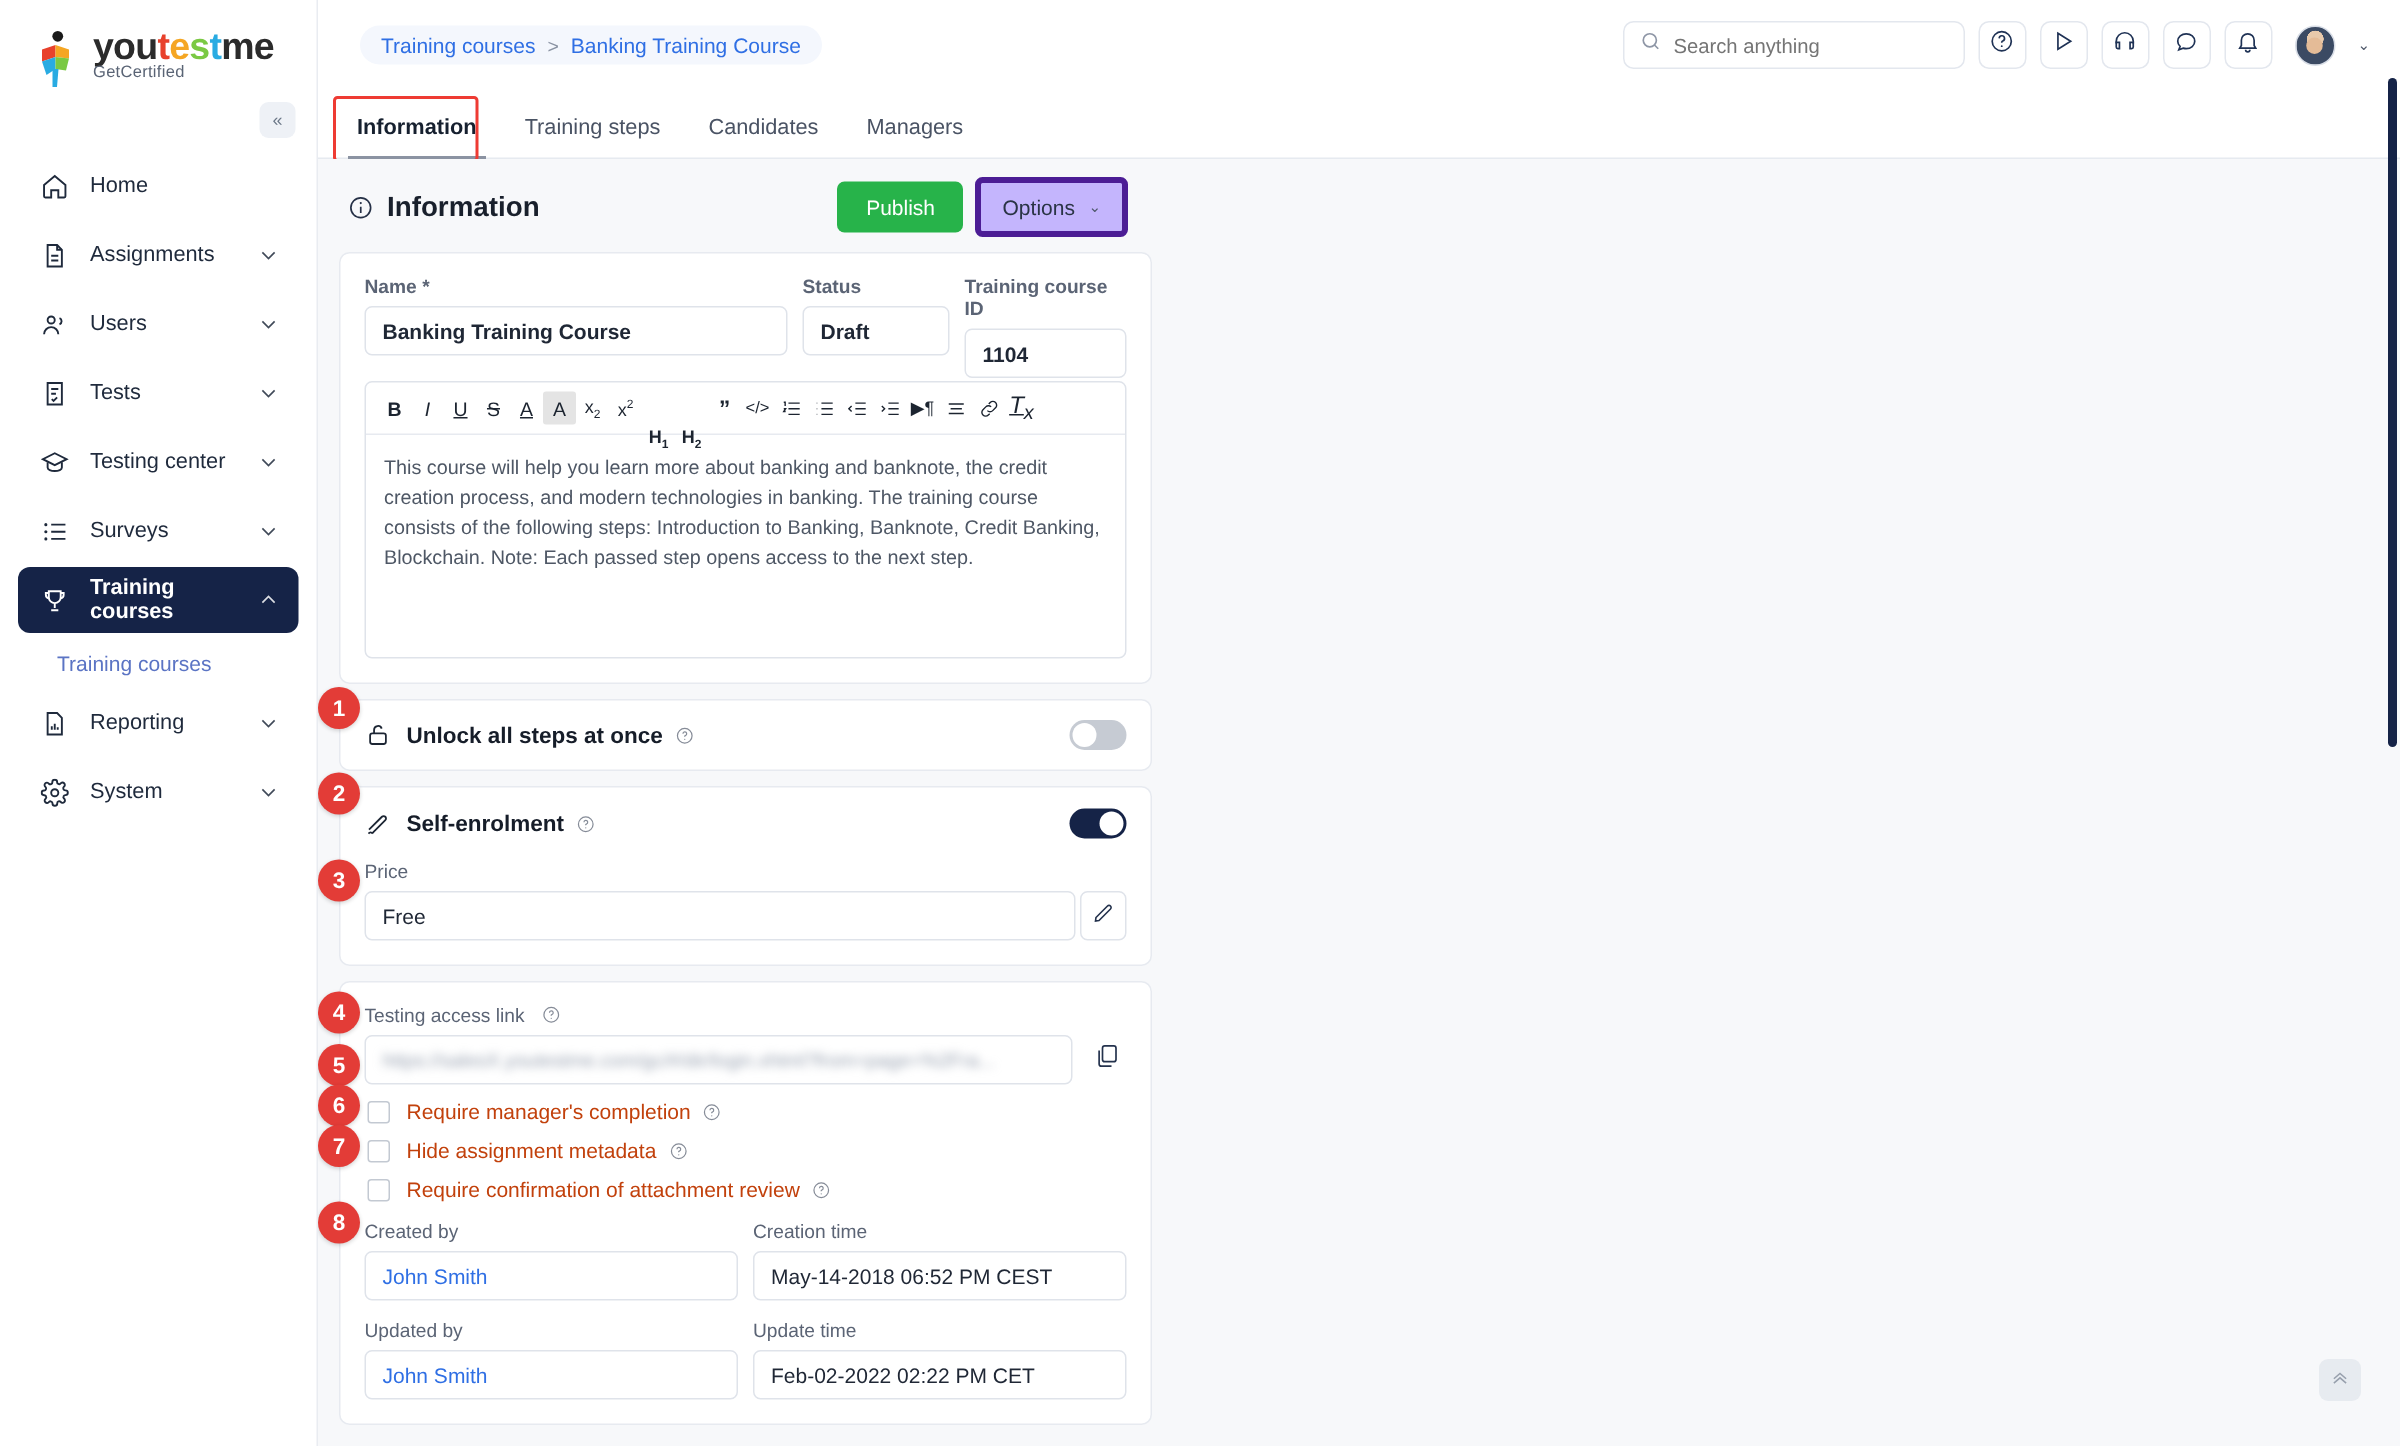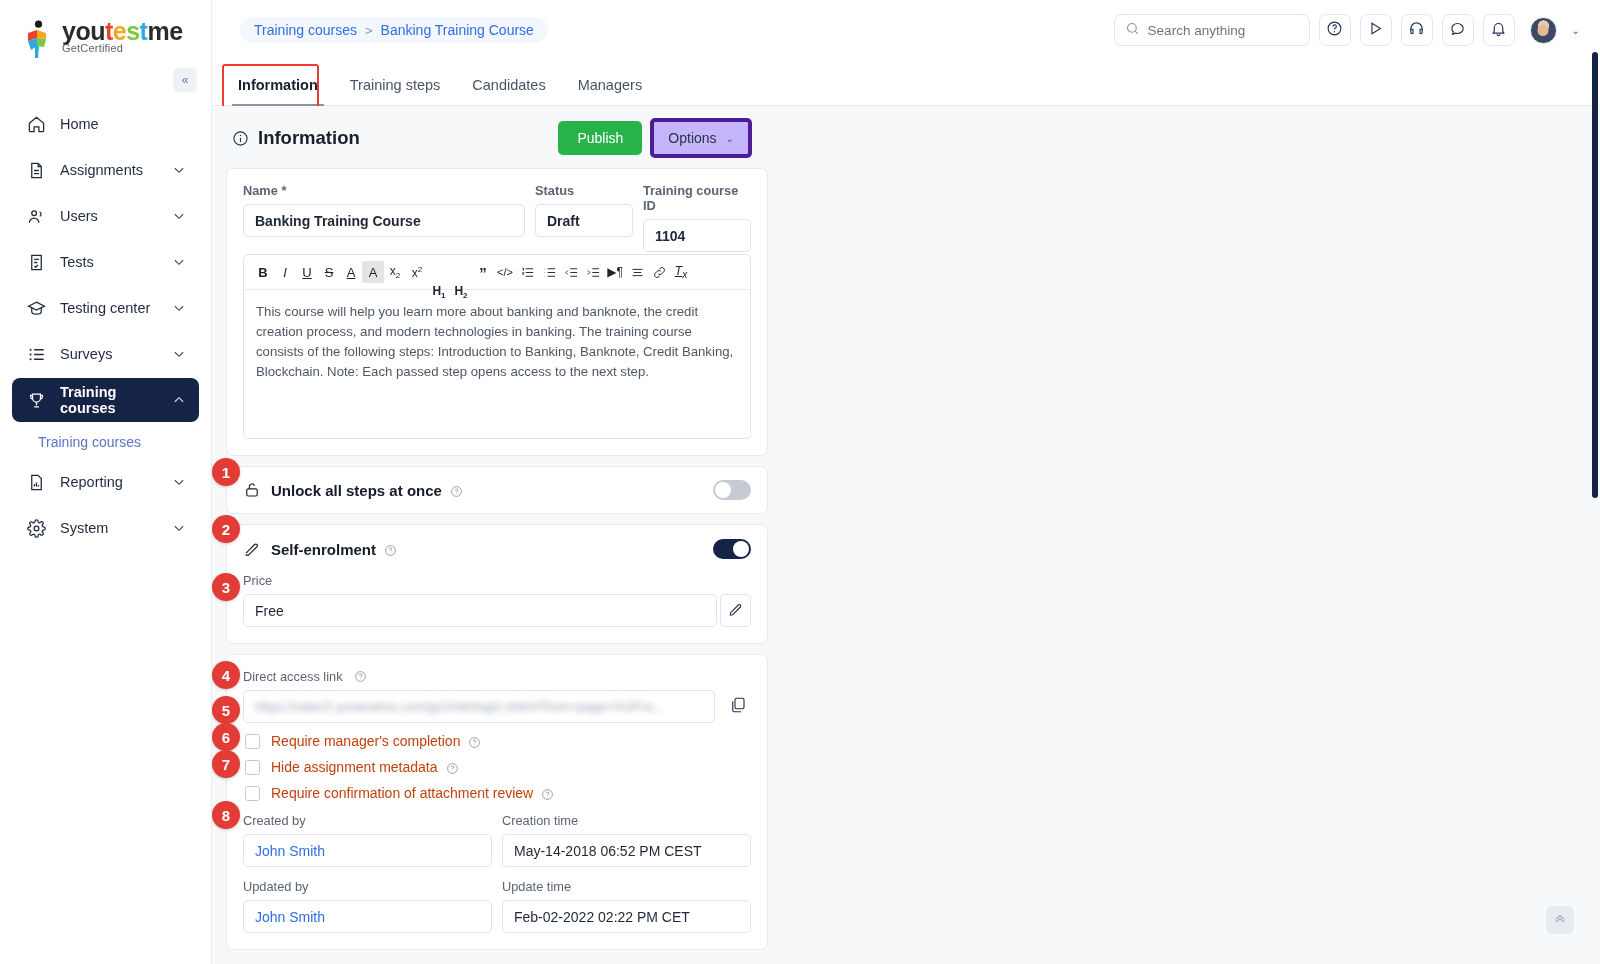--- a/index.html
+++ b/index.html
@@ -50,21 +50,21 @@
 
   
   .main { flex: 1; height: 964px; position: relative; background: #f7f8fa; overflow: hidden; }
 
   .topbar { height: 60px; background: #fff; display: flex; align-items: center; padding: 0 20px 0 28px; }
   .crumbs { display: flex; align-items: center; background:#f4f7fd; border-radius: 16px; padding: 5px 14px; }
   .crumbs a { color: #2f6fe4; font-size: 14px; text-decoration: none; cursor: pointer;}
   .crumbs .sep { color:#8a93a3; margin: 0 8px; font-size: 13px; }
   .topbar-right { margin-left: auto; display: flex; align-items: center; gap: 9px; }
   .searchbox {
-    width: 196px; height: 32px; border: 1px solid #e3e7ee; border-radius: 7px;
+    width: 228px; height: 32px; border: 1px solid #e3e7ee; border-radius: 7px;
     display: flex; align-items: center; padding: 0 10px; gap: 8px; background:#fff;
   }
   .searchbox input { border: none; outline: none; font-size: 13.5px; color: #6e7788; width: 100%; font-family: inherit; background: transparent;}
   .searchbox svg { width: 15px; height: 15px; stroke:#8e96a6; fill:none; stroke-width:1.8; flex:0 0 15px;}
   .icon-btn {
     width: 32px; height: 32px; border: 1px solid #e3e7ee; border-radius: 7px;
     display: flex; align-items: center; justify-content: center; background: #fff; cursor: pointer;
   }
   .icon-btn svg { width: 17px; height: 17px; stroke:#1f3255; fill: none; stroke-width:1.6; }
   .avatar {
@@ -503,21 +503,21 @@
                     <path d="M4 7h16M6 12h12M4 17h16"></path>
                   </svg>
                 </span>
               <span class="tb">
                   <svg viewBox="0 0 24 24">
                     <path d="M10 14a4 4 0 0 0 5.7 0l3-3a4 4 0 1 0-5.7-5.7L11.5 7"></path>
                     <path d="M14 10a4 4 0 0 0-5.7 0l-3 3a4 4 0 1 0 5.7 5.7l1.5-1.4"></path>
                   </svg>
                 </span>
               <span class="tb">
-                  <span style="font-size:12px;font-style:italic;"><u>T</u><sub>x</sub></span>
+                  <span style="font-size:16px;font-style:italic;"><u>T</u><sub>x</sub></span>
                 </span>
             </div>
             <div class="editor-body">This course will help you learn more about banking and banknote, the credit creation process, and modern technologies in banking. The training course consists of the following steps: Introduction to Banking, Banknote, Credit Banking, Blockchain. Note: Each passed step opens access to the next step.</div>
           </div>
         </div>
 
         <div class="card flat">
           <div class="trow">
             <span class="ti">
               <svg viewBox="0 0 24 24">
@@ -562,21 +562,21 @@
             <div class="sq-btn">
               <span><svg viewBox="0 0 24 24">
                     <path d="M4 17.5 15.5 6a2.1 2.1 0 0 1 3 3L7 20.5 3.5 21z"></path>
                   </svg></span>
             </div>
           </div>
         </div>
 
         <div class="card">
           <div class="fld-label">
-            <span>Direct access link</span>
+            <span>Testing access link</span>
             <span class="help" style="display:inline-block;vertical-align:-2px;"><svg viewBox="0 0 24 24">
                   <circle cx="12" cy="12" r="9"></circle>
                   <path d="M9.8 9.6a2.3 2.3 0 1 1 2.9 2.2c-.5.2-.8.7-.8 1.2v.3"></path>
                   <circle cx="12" cy="16.4" r=".8" fill="#5d6575" stroke="none"></circle>
                 </svg></span>
           </div>
           <div class="linkrow">
             <div class="inp">
               <span class="blurtext">https://salesX.youtestme.com/gc/#/dir/login.xhtml?from=page=%2Fra...</span>
             </div>

